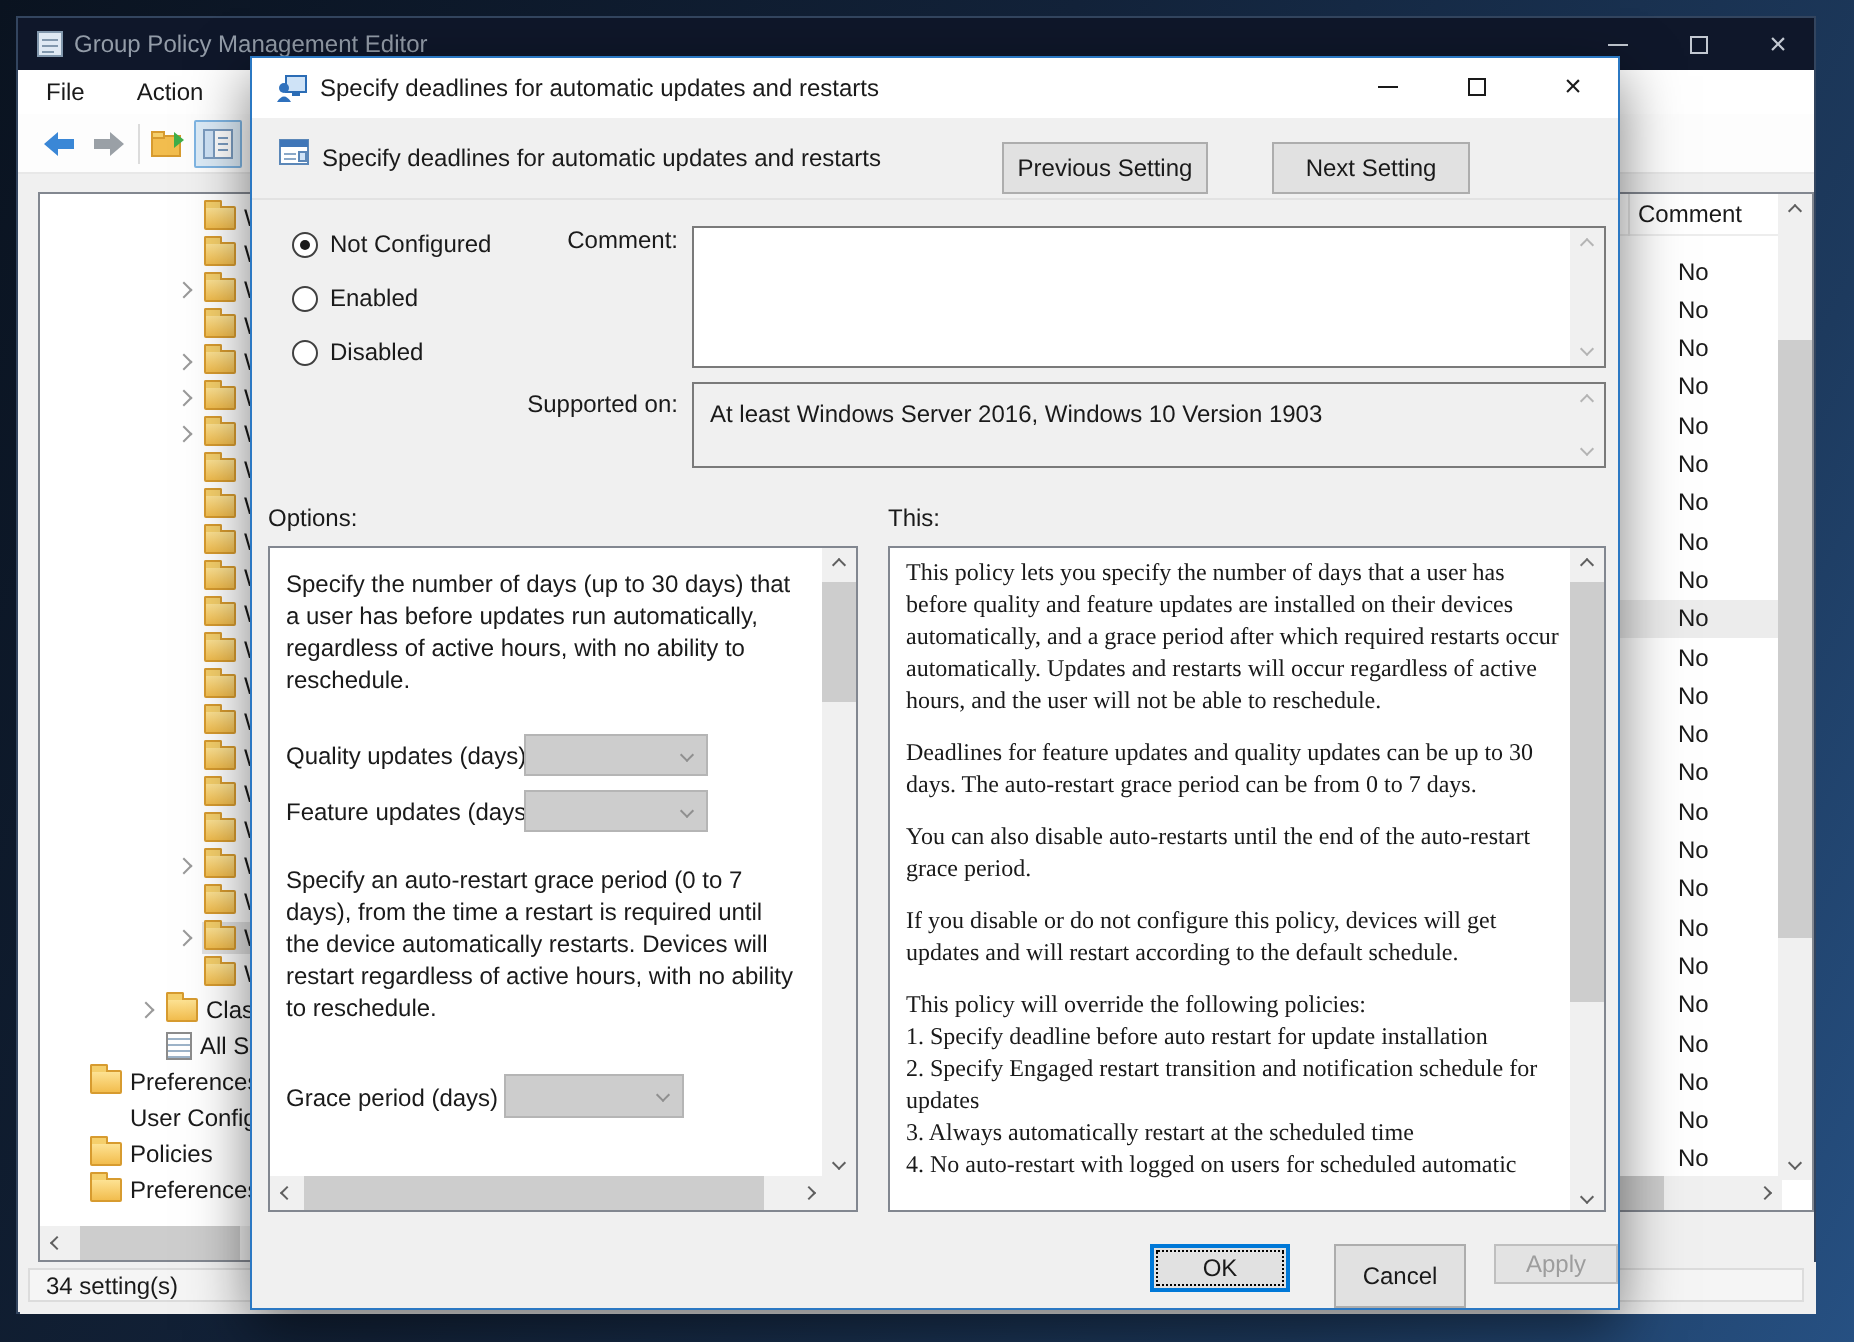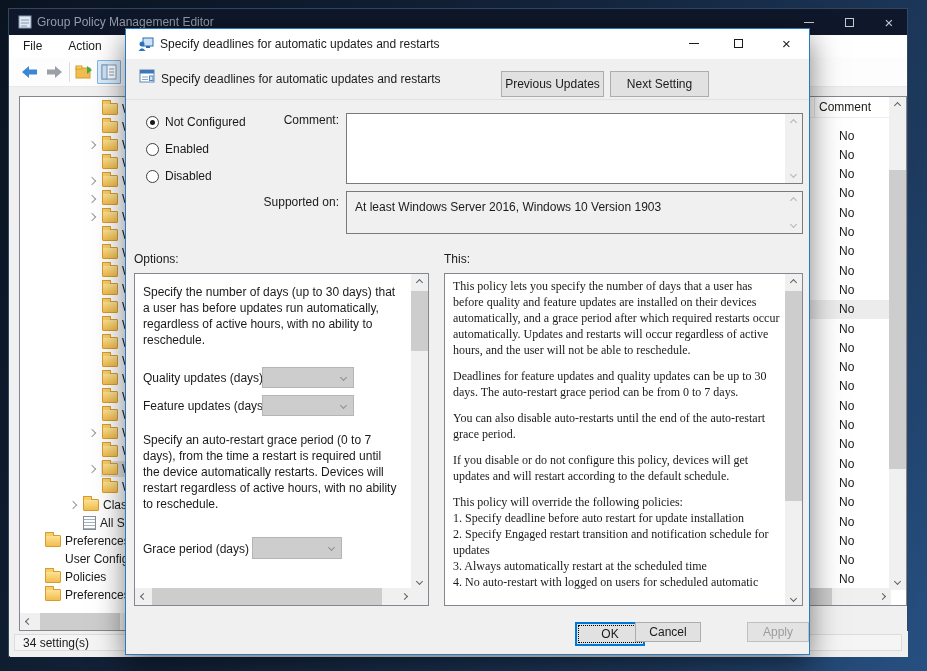--- a/index.html
+++ b/index.html
@@ -440,22 +440,22 @@
 
     <div class="dheader">
       <svg class="abs" style="left:13px;top:9px" width="16" height="16">
         <rect x="1" y="2" width="14" height="12" fill="#ffffff" stroke="#5b87b8"></rect>
         <rect x="1" y="2" width="14" height="3.5" fill="#3f76b8"></rect>
         <line x1="3" y1="9" x2="9" y2="9" stroke="#8aa8c8"></line>
         <line x1="3" y1="11.5" x2="9" y2="11.5" stroke="#8aa8c8"></line>
         <rect x="10.5" y="8" width="3.5" height="4.5" fill="#cfe3f7" stroke="#5b87b8"></rect>
       </svg>
       <span class="abs" style="left:35px;top:13px">Specify deadlines for automatic updates and restarts</span>
-      <div class="btn" style="left:375px;top:12px;width:103px;height:26px">Previous Updates</div>
-      <div class="btn" style="left:484px;top:12px;width:99px;height:26px">Next Setting</div>
+      <div class="btn" style="left:375px;top:12px;width:103px;height:26px">Previous Setting</div>
+      <div class="btn" style="left:510px;top:12px;width:99px;height:26px">Next Setting</div>
     </div>
 
     <div class="abs" style="left:20px;top:86px">
         <div class="radio-row">
           <span class="radio sel"></span>
           <span>Not Configured</span>
         </div>
         <div class="radio-row">
           <span class="radio"></span>
           <span>Enabled</span>
@@ -546,17 +546,17 @@
       <div class="sb-arrow" style="right:0;top:0">
           <span class="chev up"></span>
         </div>
       <div class="sb-thumb" style="right:0;top:17px;width:17px;height:210px"></div>
       <div class="sb-arrow" style="right:0;top:316px">
           <span class="chev down"></span>
         </div>
     </div>
 
     <div class="btn default-focus" style="left:449px;top:593px;width:70px;height:24px">OK</div>
-    <div class="btn" style="left:509px;top:593px;width:66px;height:20px">Cancel</div>
+    <div class="btn" style="left:541px;top:593px;width:66px;height:32px">Cancel</div>
     <div class="btn disabled" style="left:621px;top:593px;width:62px;height:20px">Apply</div>
   </div>
 
 </div>
 
 </body></html>

